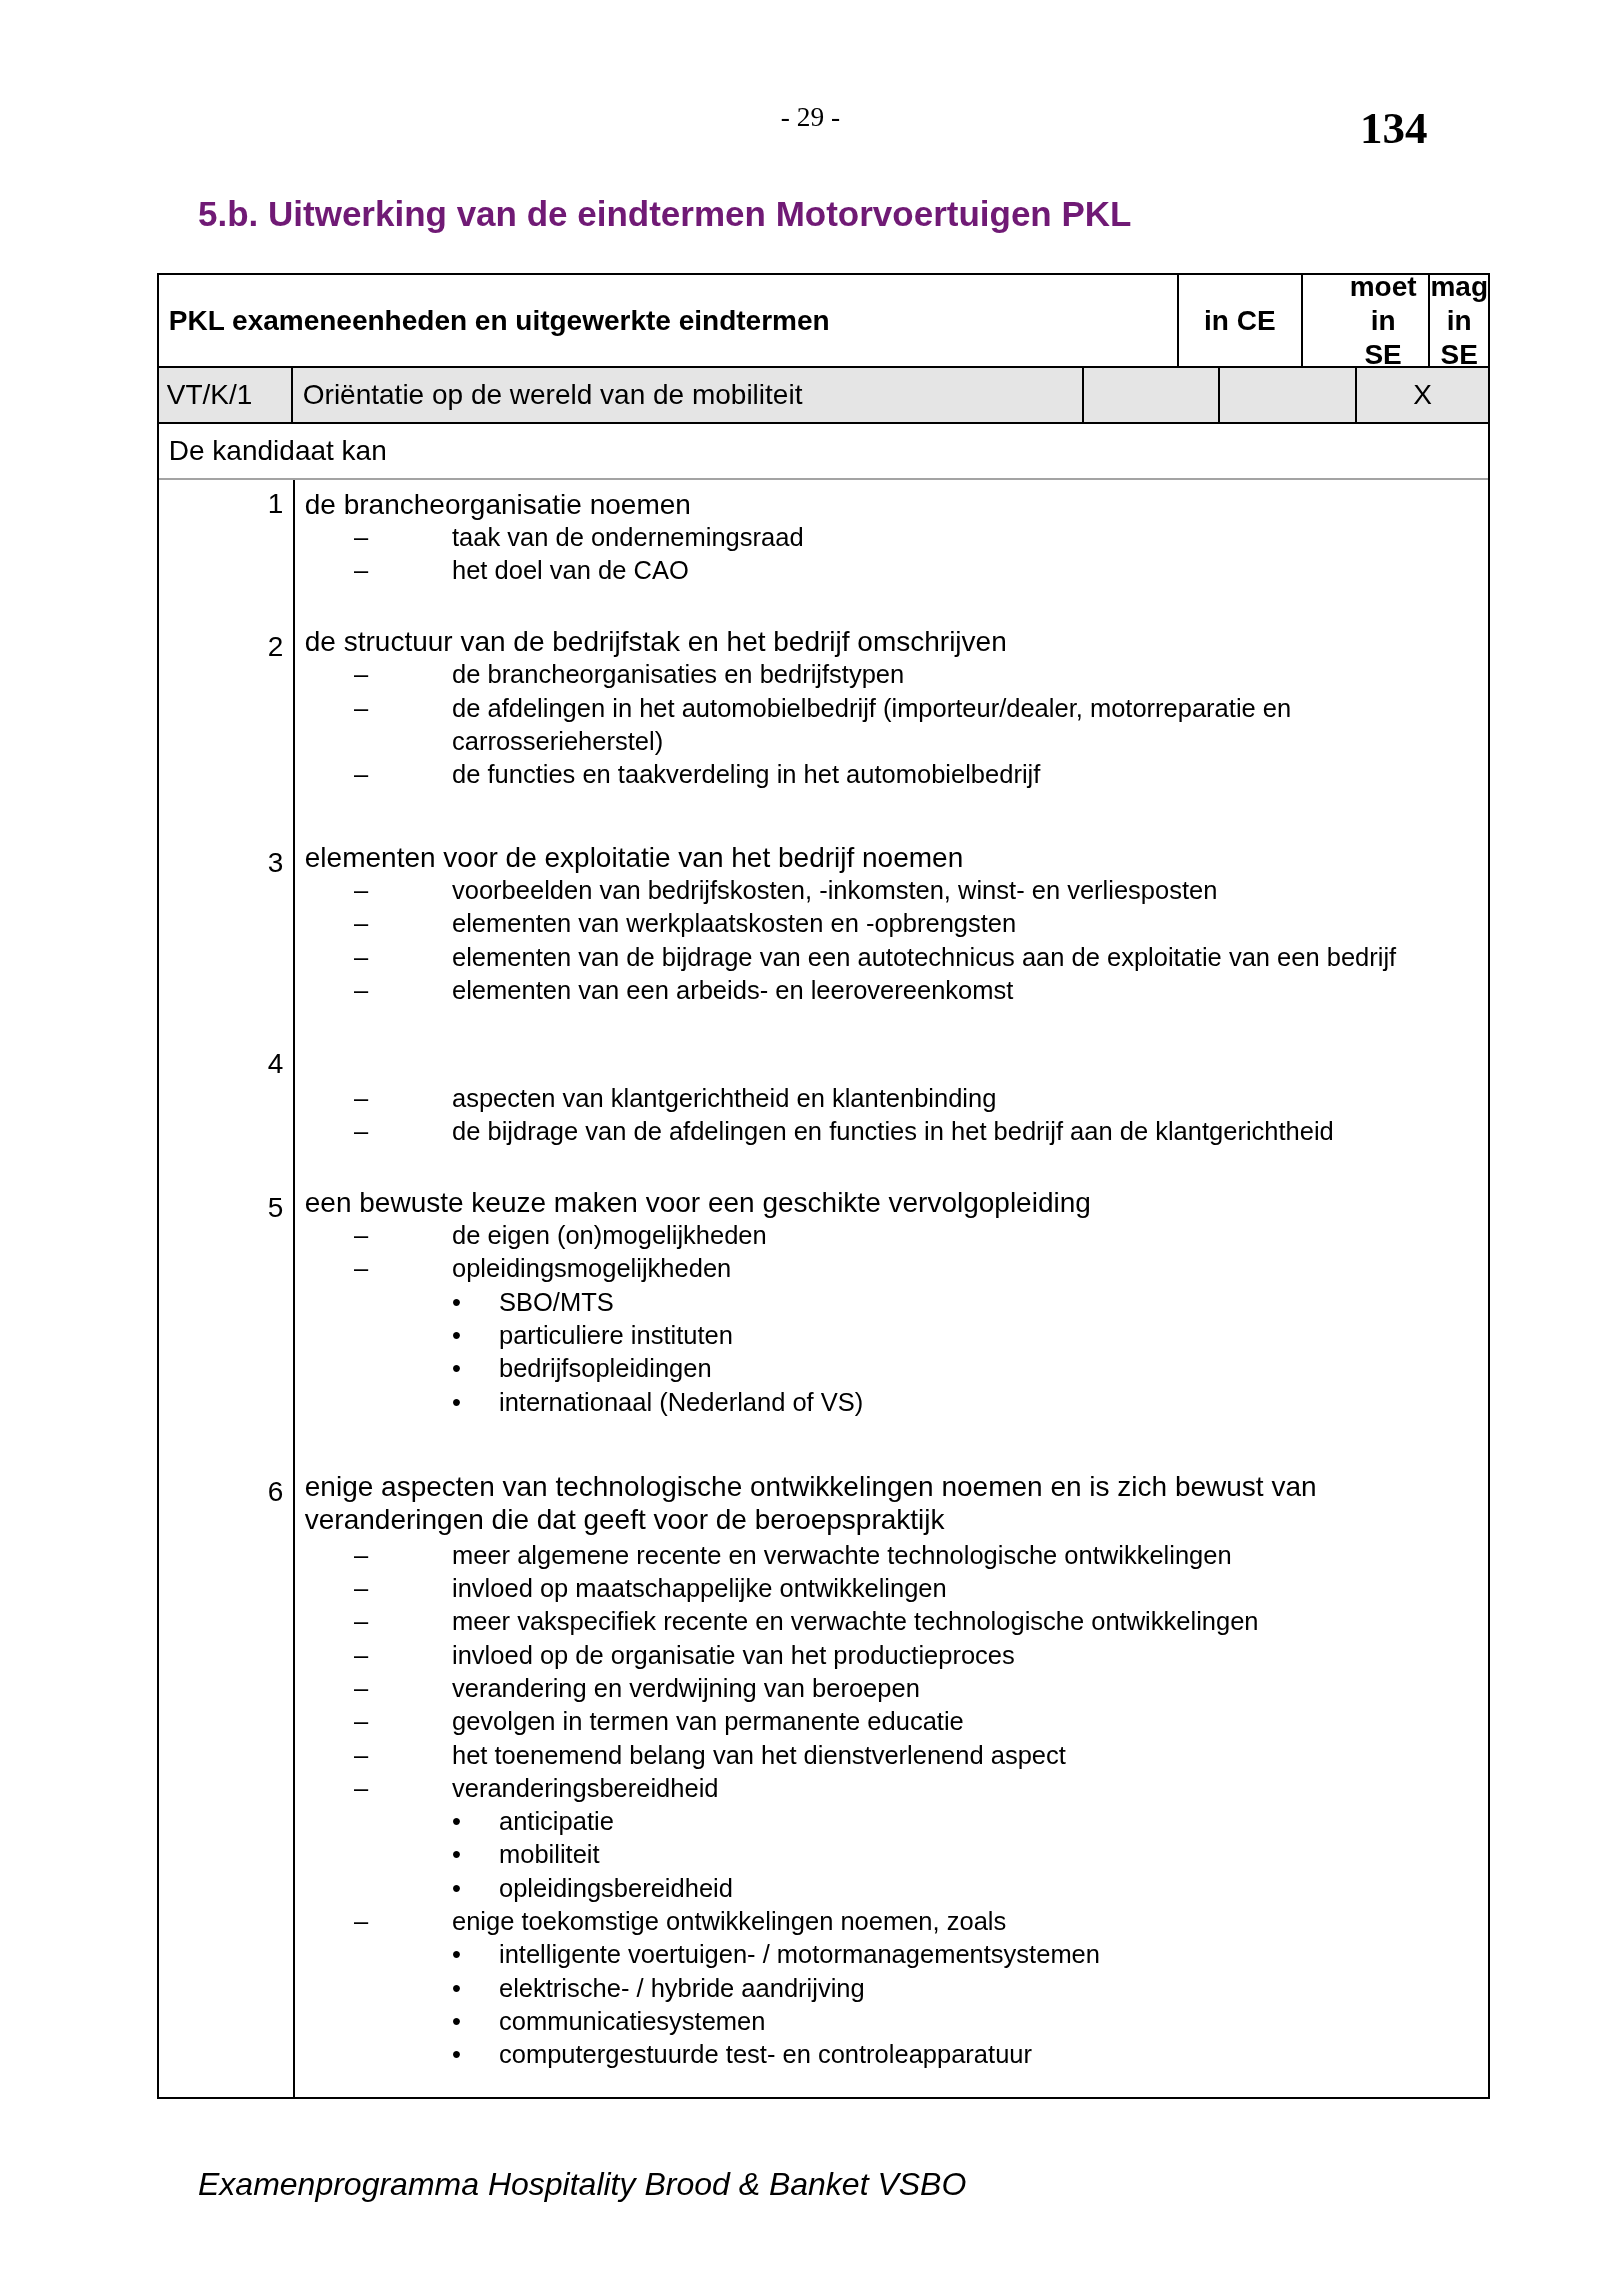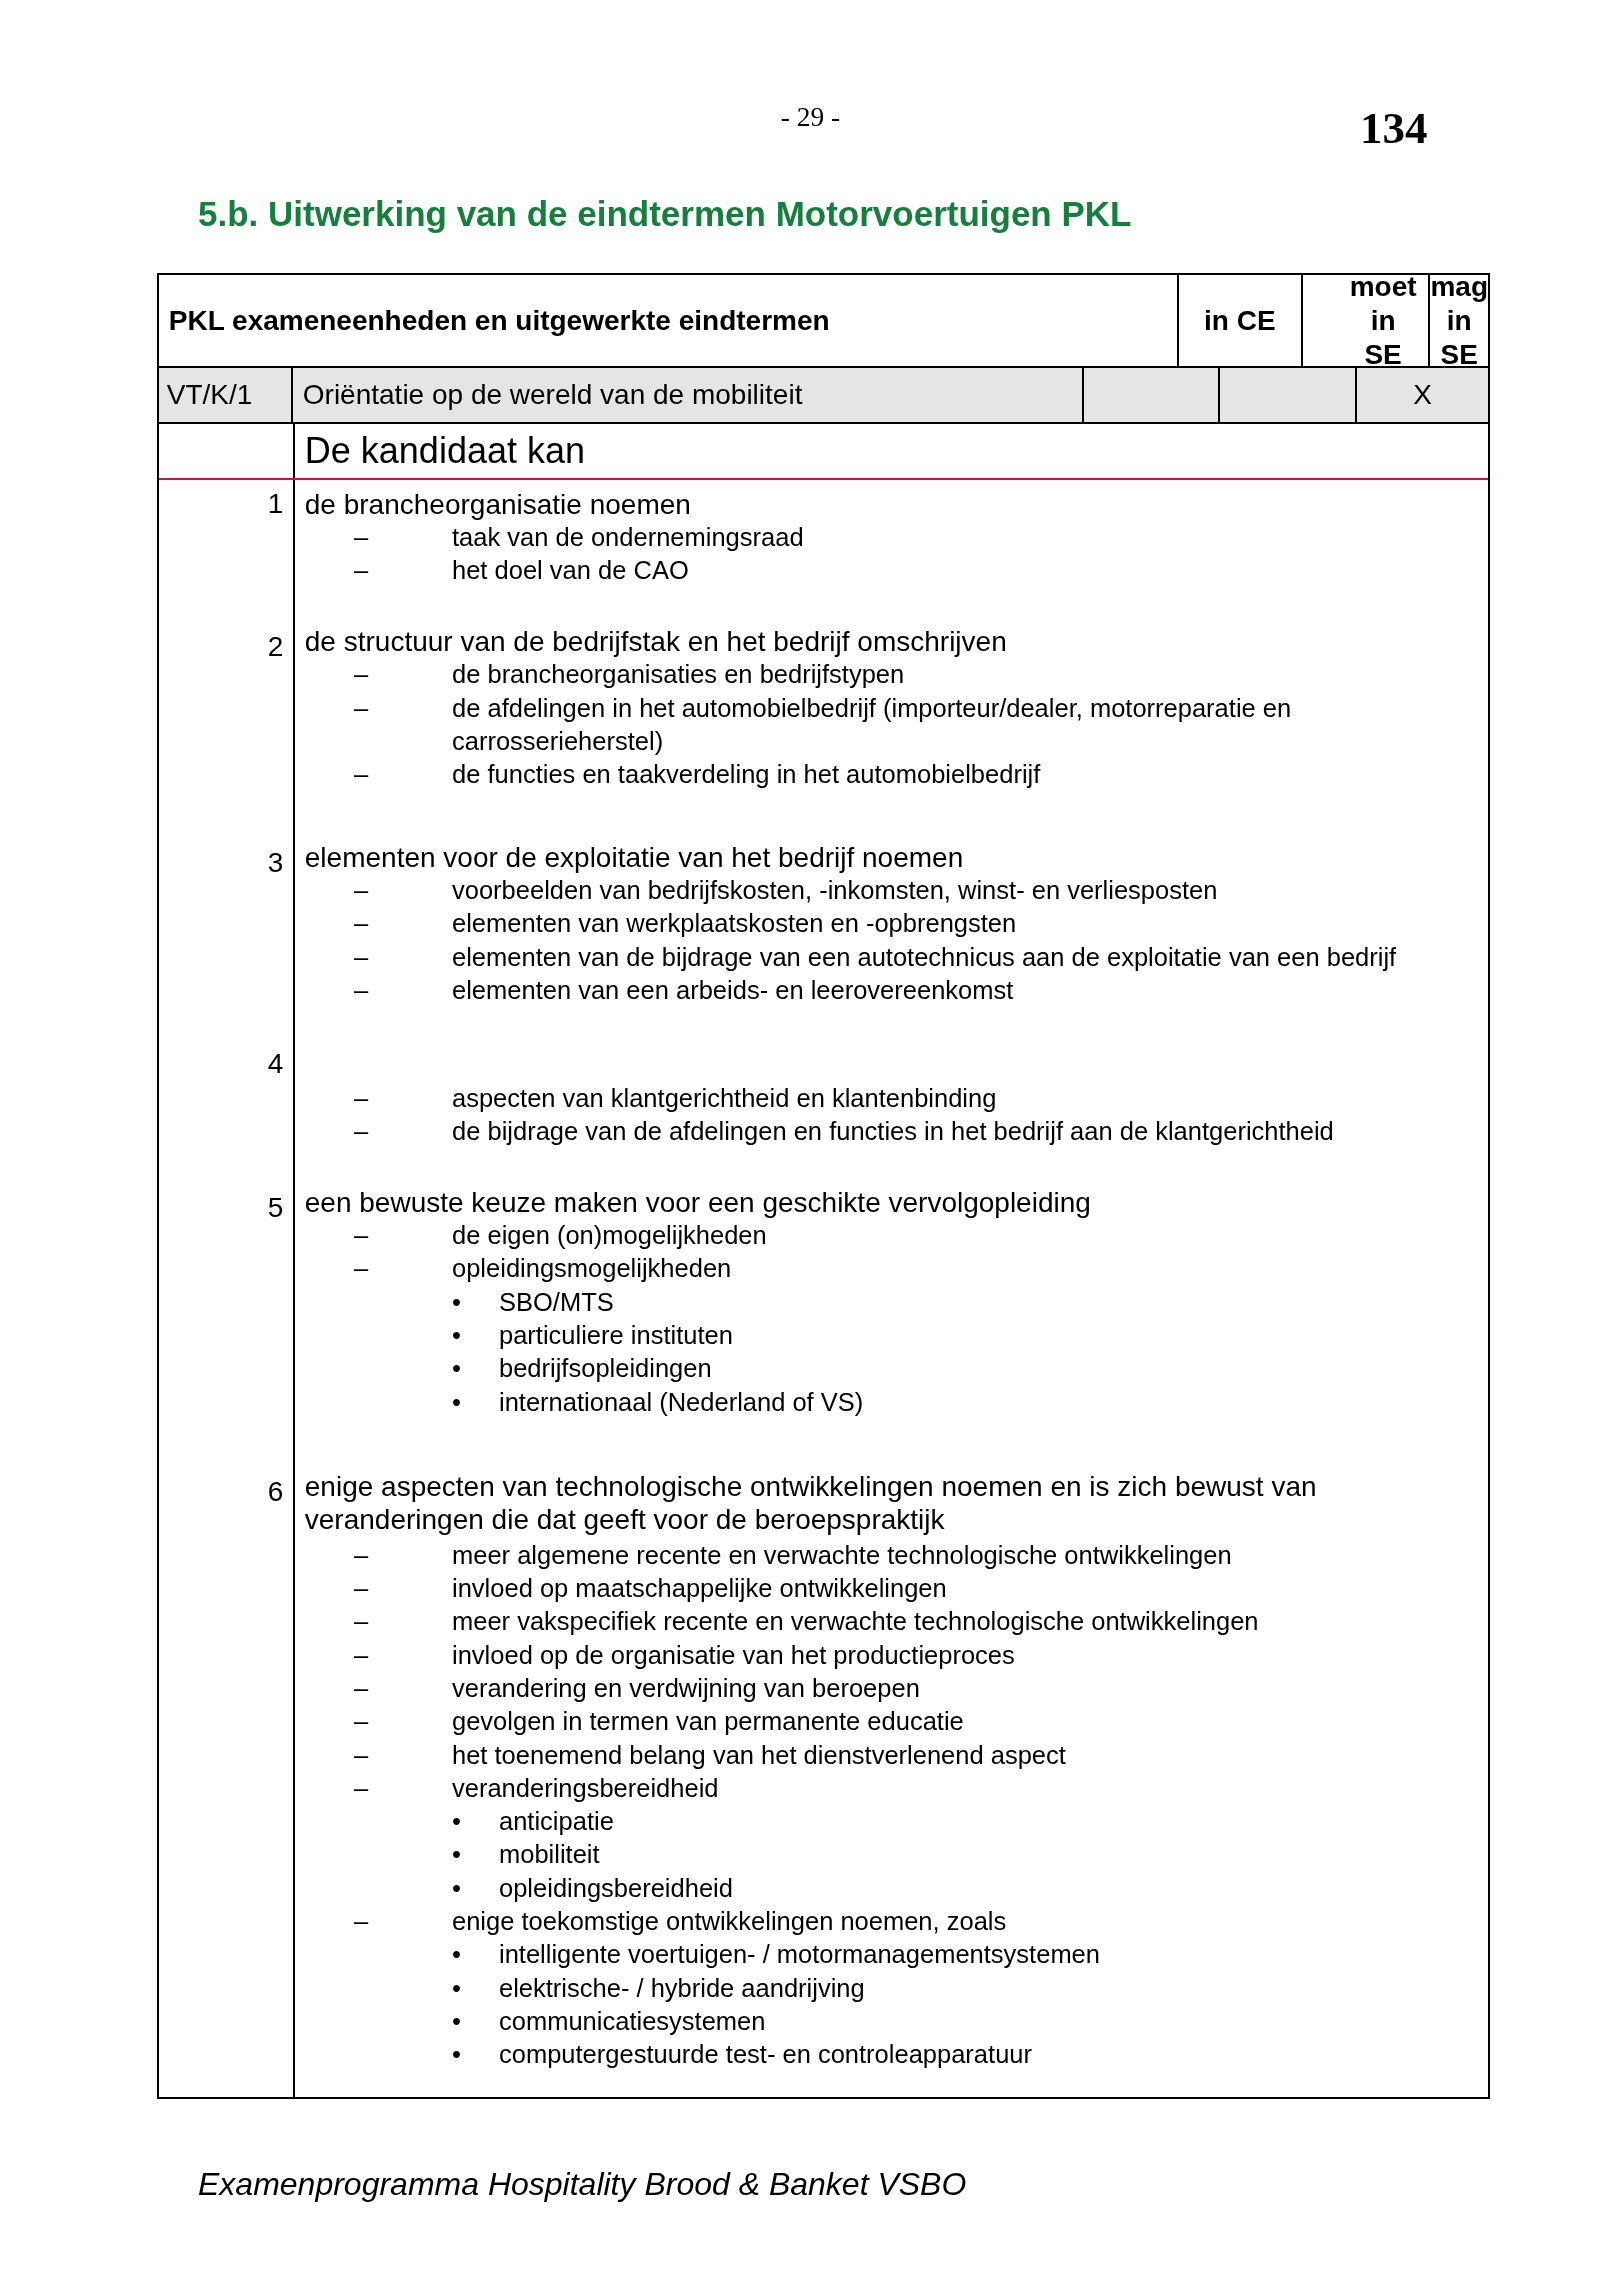--- a/index.html
+++ b/index.html
@@ -2,41 +2,41 @@
 <html><head>
 <meta charset="utf-8">
 <style>
   html, body { margin: 0; padding: 0; background: #ffffff; }
   body { width: 1621px; height: 2293px; position: relative; overflow: hidden;
          font-family: "Liberation Sans", sans-serif; color: #000; }
   .page-num { position: absolute; top: 102px; left: 0; width: 1621px; text-align: center;
               font-family: "Liberation Serif", serif; font-size: 27.4px; }
   .doc-num { position: absolute; top: 102px; left: 1360px; font-family: "Liberation Serif", serif;
              font-size: 45px; font-weight: bold; }
-  .section-title { position: absolute; top: 194px; left: 198px; color: #15803d;
+  .section-title { position: absolute; top: 194px; left: 198px; color: #701a75;
                    font-size: 35px; font-weight: bold; }
   .table { position: absolute; top: 273px; left: 157px; width: 1333px; height: 1826px;
            border: 2.9px solid #000; box-sizing: border-box; }
   .hdr { display: flex; height: 91px; border-bottom: 2px solid #000; }
   .hdr .c0 { width: 1102px; border-right: 2px solid #000; display: flex; align-items: center;
              padding-left: 9.8px; font-weight: bold; font-size: 28px; box-sizing: border-box; }
   .hdr .c1, .hdr .c2, .hdr .c3 { display: flex; align-items: center; justify-content: center;
              text-align: center; font-weight: bold; font-size: 28px; line-height: 34px; box-sizing: border-box; }
   .hdr .c1 { width: 134px; border-right: 2px solid #000; }
   .hdr .c2 { width: 135px; border-right: 2px solid #000; padding-left: 35px; }
   .hdr .c3 { flex: 1; }
   .unit { display: flex; height: 54px; background: #e5e5e5; border-bottom: 2px solid #000; font-size: 28px; }
   .unit .code { width: 134px; border-right: 2px solid #000; padding-left: 7.8px; box-sizing: border-box;
                 display: flex; align-items: center; }
   .unit .title { width: 791px; border-right: 2px solid #000; padding-left: 9.8px; box-sizing: border-box;
                  display: flex; align-items: center; }
   .unit .c1 { width: 134px; border-right: 2px solid #000; }
   .unit .c2 { width: 135px; border-right: 2px solid #000; }
   .unit .c3 { flex: 1; display: flex; align-items: center; justify-content: center; }
-  .intro { display: flex; height: 54px; border-bottom: 2px solid #be185d; font-size: 36px; }
+  .intro { display: flex; height: 54px; border-bottom: 2px solid #a3a3a3; font-size: 28px; flex-direction: column; }
   .intro .code { width: 134px; border-right: 2px solid #000; }
   .intro .text { flex: 1; padding-left: 9.8px; display: flex; align-items: center; }
   .body { display: flex; height: calc(100% - 91px - 2px - 54px - 2px - 54px - 2px); }
   .body .numcol { width: 134px; border-right: 2px solid #000; position: relative; }
   .body .content { flex: 1; position: relative; }
   .num { position: absolute; right: 9.8px; font-size: 28px; }
   .item-title { position: absolute; left: 9.8px; font-size: 28px; line-height: 33px; width: 1157px; }
   .sub { position: absolute; left: 59px; font-size: 25.5px; line-height: 33px; width: 1108px; }
   .sub .dash { position: absolute; left: 0; width: 39px; }
   .sub .txt { display: block; margin-left: 98px; }

